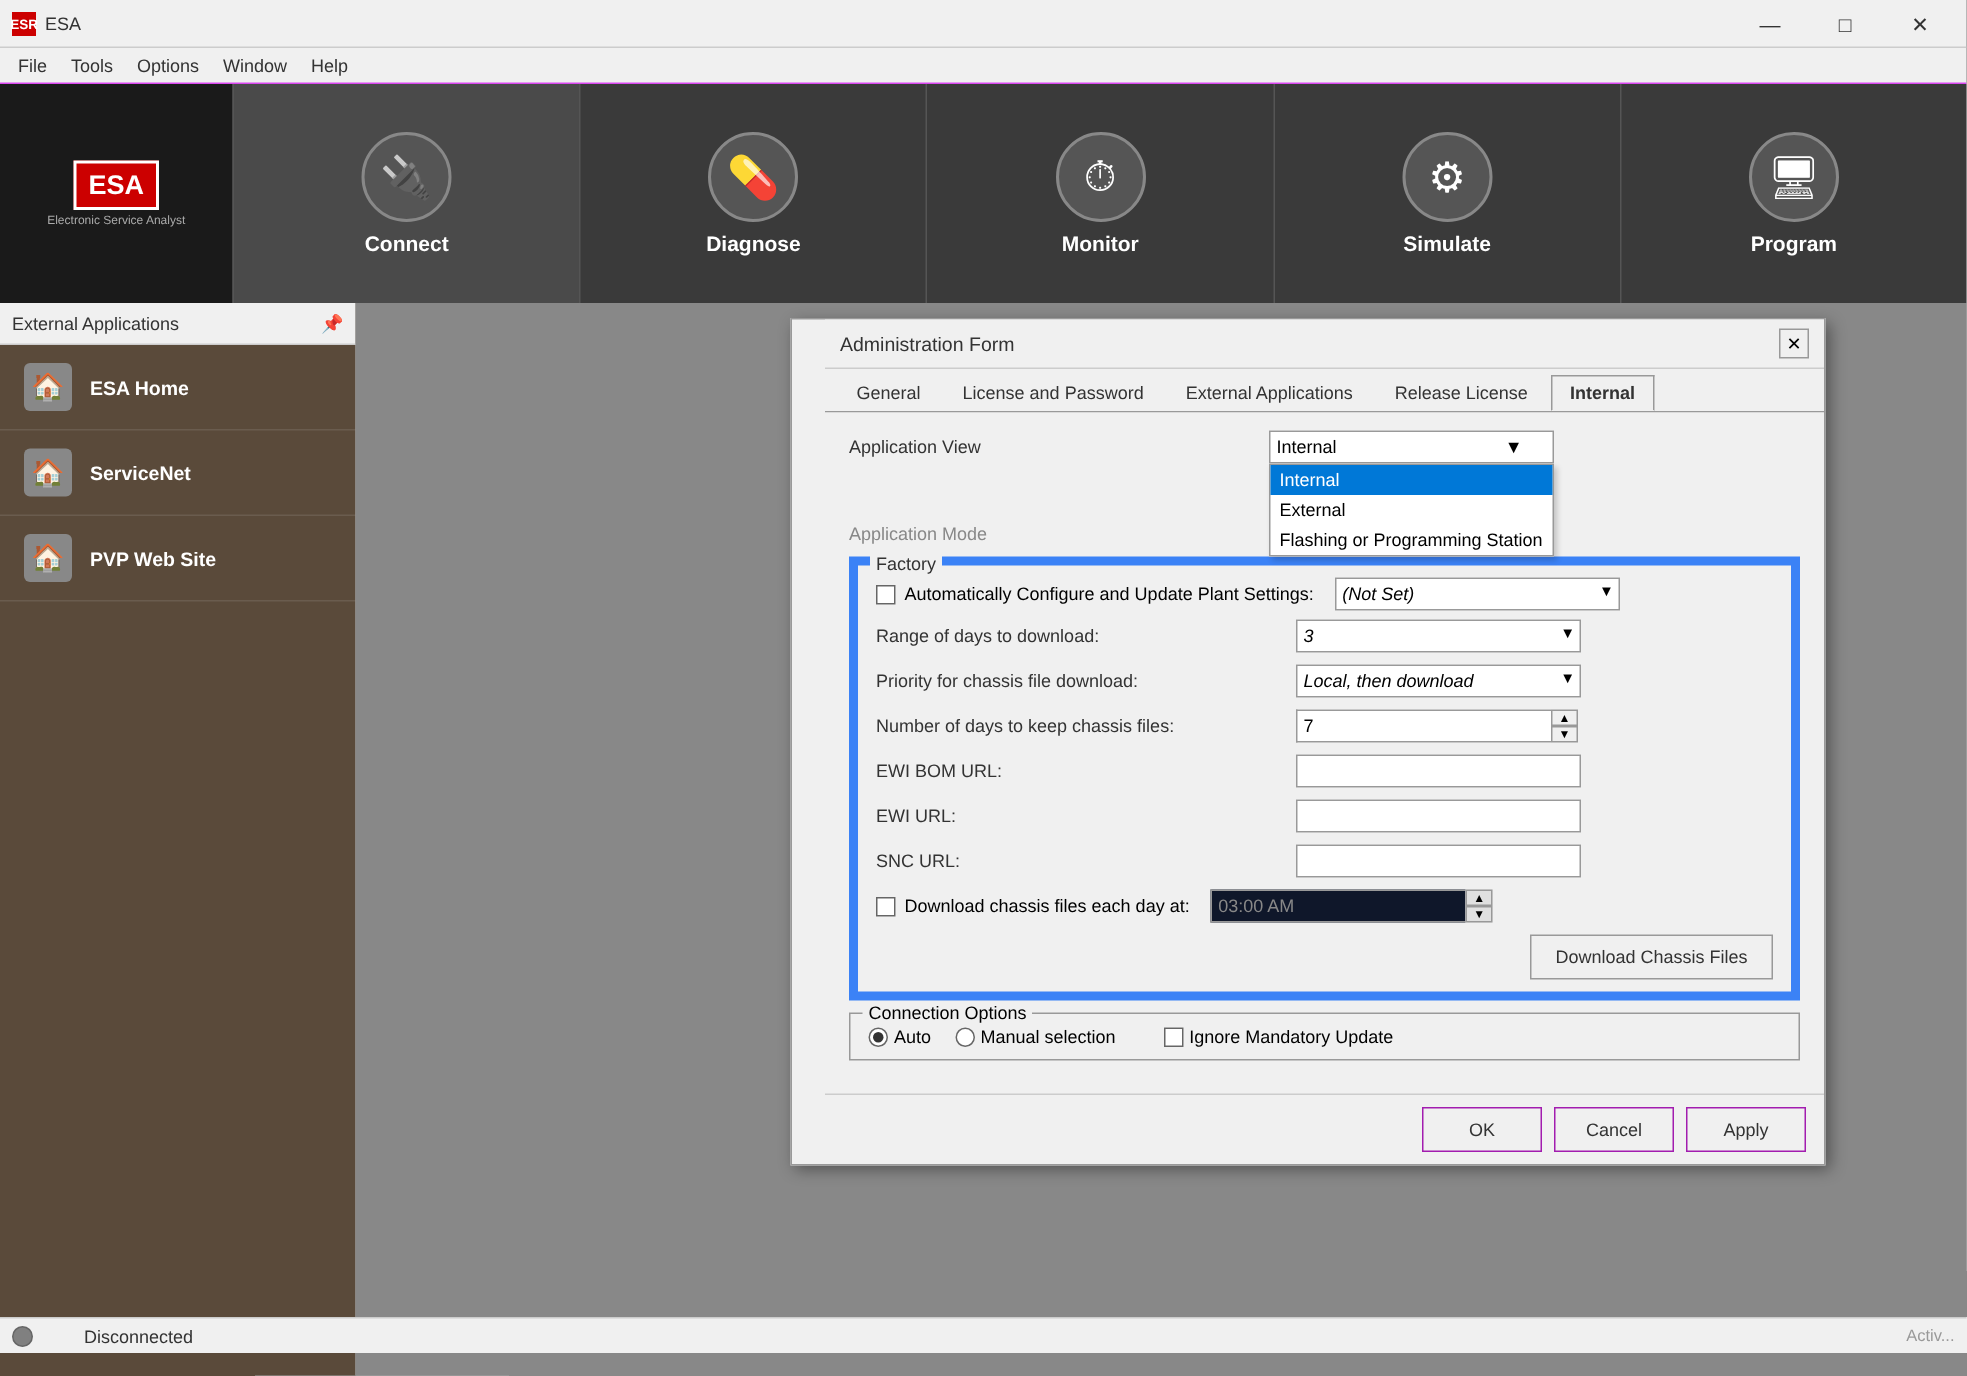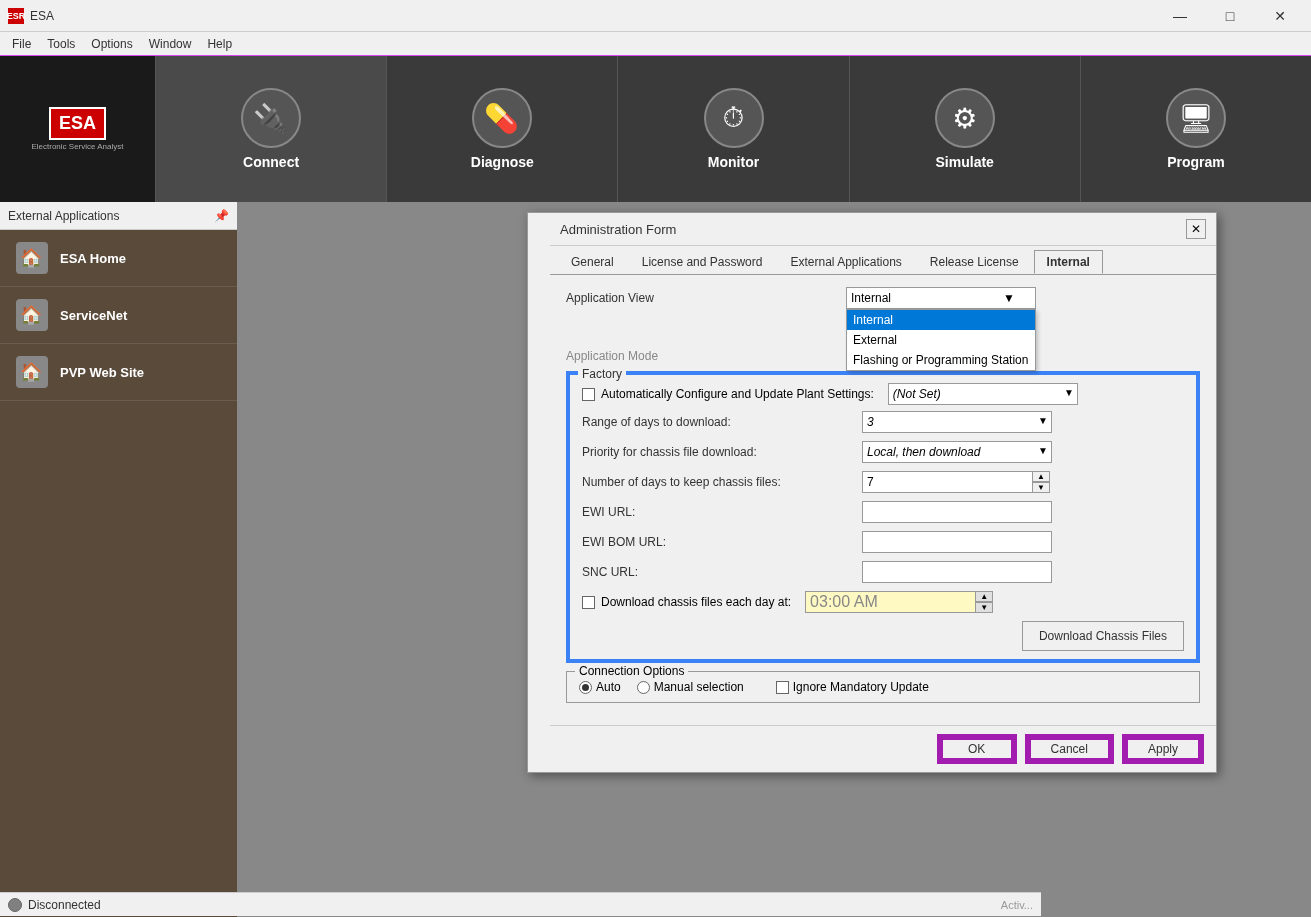--- a/index.html
+++ b/index.html
@@ -70,38 +70,38 @@
     .select-arrow { position: absolute; right: 4px; top: 4px; font-size: 10px; pointer-events: none; }
 
     
     .dropdown-open { position: relative; display: inline-block; width: 190px; }
     .dropdown-trigger { width: 190px; height: 22px; border: 1px solid #999; background: white; padding: 2px 20px 2px 4px; font-size: 12px; display: flex; align-items: center; justify-content: space-between; cursor: pointer; }
     .dropdown-list { position: absolute; top: 22px; left: 0; width: 190px; border: 1px solid #999; background: white; z-index: 100; box-shadow: 2px 2px 4px rgba(0,0,0,0.2); }
     .dropdown-item { padding: 3px 6px; font-size: 12px; cursor: pointer; }
     .dropdown-item.selected { background: #0078d7; color: white; }
 
     
-    .groupbox { border: 4px solid #3b82f6; padding: 8px 12px; margin-bottom: 8px; position: relative; }
+    .groupbox { border: 6px solid #3b82f6; padding: 8px 12px; margin-bottom: 8px; position: relative; }
     .groupbox-legend { position: absolute; top: -8px; left: 8px; background: #f0f0f0; padding: 0 4px; font-size: 12px; color: #333; }
 
     
     .checkbox-row { display: flex; align-items: center; gap: 6px; margin-bottom: 6px; }
     .cb { width: 13px; height: 13px; border: 1px solid #666; background: white; }
     .text-input-full { width: 190px; height: 22px; border: 1px solid #999; padding: 2px 4px; font-size: 12px; background: white; }
 
     
     .spinner-wrapper { display: flex; align-items: center; }
     .spinner-input { width: 170px; height: 22px; border: 1px solid #999; border-right: none; padding: 2px 4px; font-size: 12px; background: white; }
     .spinner-btns { display: flex; flex-direction: column; }
     .spinner-btn { width: 18px; height: 11px; border: 1px solid #999; background: #f0f0f0; cursor: pointer; display: flex; align-items: center; justify-content: center; font-size: 8px; }
 
     
     .time-spinner-wrapper { display: flex; align-items: center; }
-    .time-spinner-input { width: 170px; height: 22px; border: 1px solid #999; border-right: none; padding: 2px 4px; font-size: 16px; background: #fef9c3; color: #888; }
-    .btn-large { height: 30px; padding: 0 20px; border: 6px solid #a21caf; background: #f0f0f0; cursor: pointer; font-size: 12px; color: #333; min-width: 80px; }
+    .time-spinner-input { width: 170px; height: 22px; border: 1px solid #999; border-right: none; padding: 2px 4px; font-size: 12px; background: #0f172a; color: #888; }
+    .btn-large { height: 30px; padding: 0 20px; border: 1px solid #a21caf; background: #f0f0f0; cursor: pointer; font-size: 12px; color: #333; min-width: 80px; }
 
     
     .download-btn { height: 30px; padding: 0 16px; border: 1px solid #999; background: #f0f0f0; cursor: pointer; font-size: 12px; color: #333; margin-left: auto; display: block; }
 
     
     .conn-groupbox { border: 1px solid #999; padding: 8px 12px; margin-bottom: 10px; position: relative; }
     .conn-groupbox-legend { position: absolute; top: -8px; left: 8px; background: #f0f0f0; padding: 0 4px; font-size: 12px; }
 
     
     .radio-row { display: flex; align-items: center; gap: 16px; }
@@ -263,26 +263,26 @@
             <div class="spinner-wrapper">
               <input class="spinner-input" type="text" value="7" style="">
               <div class="spinner-btns">
                 <button class="spinner-btn">▲</button>
                 <button class="spinner-btn">▼</button>
               </div>
             </div>
           </div>
 
           <div class="form-row">
+            <span class="form-label">EWI BOM URL:</span>
+            <input class="text-input-full" type="text" style="">
+          </div>
+
+          <div class="form-row">
             <span class="form-label">EWI URL:</span>
-            <input class="text-input-full" type="text" style="">
-          </div>
-
-          <div class="form-row">
-            <span class="form-label">EWI BOM URL:</span>
             <input class="text-input-full" type="text" style="">
           </div>
 
           <div class="form-row">
             <span class="form-label">SNC URL:</span>
             <input class="text-input-full" type="text" style="">
           </div>
 
           <div class="checkbox-row">
             <div class="cb"></div>
@@ -323,17 +323,17 @@
 
       <div class="dialog-footer">
         <button class="btn-large">OK</button>
         <button class="btn-large">Cancel</button>
         <button class="btn-large">Apply</button>
       </div>
     </div>
   </div>
 </div>
 
-<div class="status-bar" style="position: fixed; bottom: 1px; width: 1041px;">
+<div class="status-bar" style="position: fixed; bottom: 15px; width: 1311px; gap: 28px;">
   <div class="status-indicator"></div>
   <span class="status-text">Disconnected</span>
   <span style="margin-left: auto; font-size: 11px; color: #999;">Activ...</span>
 </div>
 
 </body></html>

